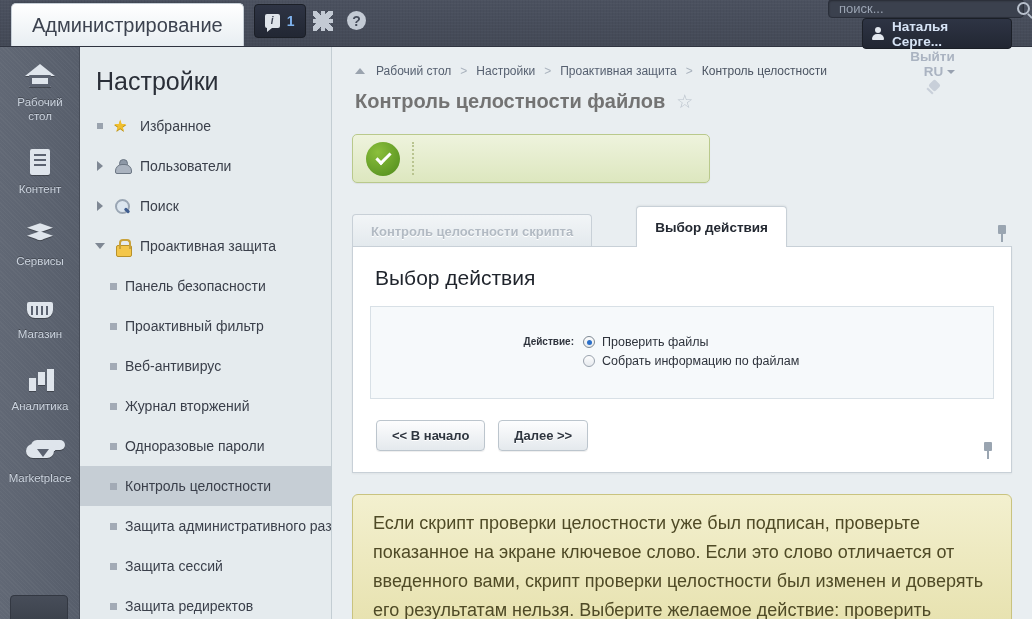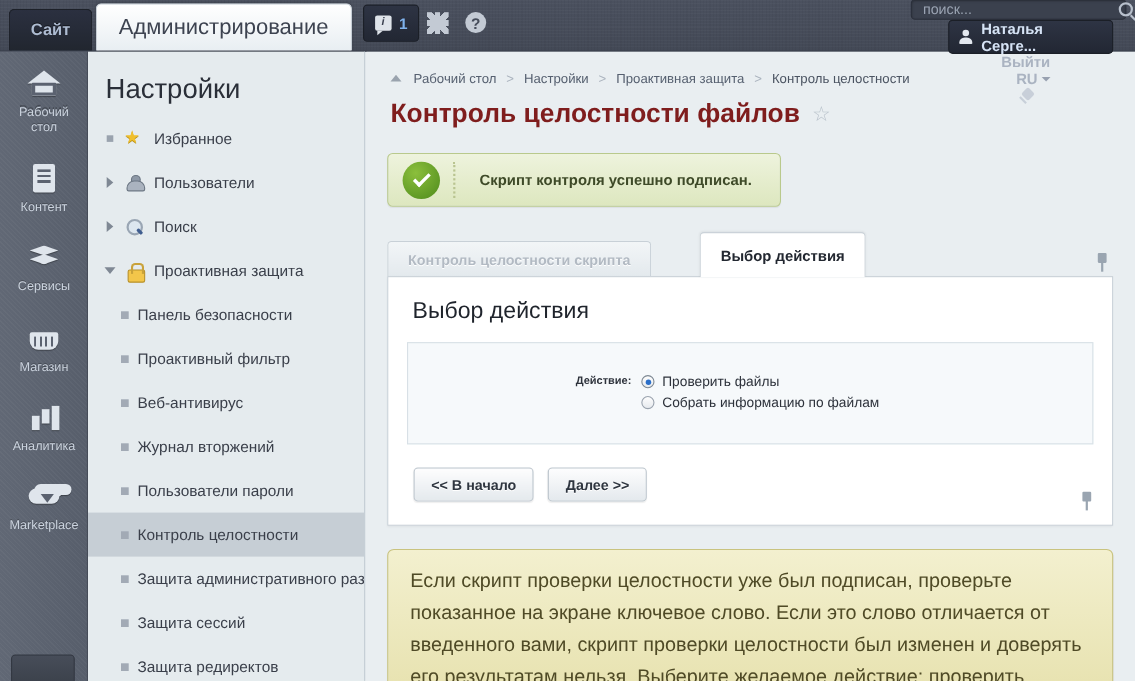--- a/index.html
+++ b/index.html
@@ -219,21 +219,21 @@
     font-size: 12px; color:#5c6572;
   }
   .crumb-up{ width:0;height:0;border-left:5px solid transparent;border-right:5px solid transparent;
      border-bottom:6px solid #9aa3ae; margin-right:2px;}
   .crumb{ color:#566070; }
   .crumb-sep{ color:#a9b2bd; font-size:12px; }
   .crumb.last{ color:#4b5462; }
   .page-h{
     display:flex; align-items:center; gap:11px; padding: 12px 0 0 22px;
   }
-  .page-h h1{ margin:0; font-size:24px; font-weight:bold; color:#7f1d1d; }
+  .page-h h1{ margin:0; font-size:20px; font-weight:bold; color:#737373; }
   .star-out{ color:#b9c2cb; font-size:19px; }
 
   .okmsg{
     margin: 21px 0 0 19px; width: 358px; height: 49px;
     border:1px solid #b9c98c; border-radius:5px;
     background: linear-gradient(180deg,#eef3dd 0%,#dde7bf 100%);
     display:flex; align-items:center;
     box-shadow: 0 1px 1px rgba(0,0,0,.06);
   }
   .ok-circ{
@@ -308,21 +308,20 @@
     padding: 14px 20px 16px;
     font-size:18px; color:#4f4a26; line-height:1.62;
     box-shadow: 0 1px 1px rgba(0,0,0,.06);
   }
 </style>
 </head>
 <body>
 
 <div class="topbar">
   <div class="tabs-left">
-    <div class="site-tab">Сайт</div>
     <div class="admin-tab">Администрирование</div>
   </div>
 
   <div class="hdr-icons">
     <div class="notif-btn">
       <span class="ico-bubble">i</span>
       <span class="notif-count">1</span>
     </div>
     <div class="hdr-glyph">
       <span class="gear-g"></span>
@@ -422,21 +421,21 @@
   <div class="nav-row sub">
     <span class="nav-dot"></span>
     <span>Веб-антивирус</span>
   </div>
   <div class="nav-row sub">
     <span class="nav-dot"></span>
     <span>Журнал вторжений</span>
   </div>
   <div class="nav-row sub">
     <span class="nav-dot"></span>
-    <span>Пользователи пароли</span>
+    <span>Одноразовые пароли</span>
   </div>
   <div class="nav-row sub selected">
     <span class="nav-dot"></span>
     <span>Контроль целостности</span>
   </div>
   <div class="nav-row sub">
     <span class="nav-dot"></span>
     <span>Защита административного раздела</span>
   </div>
   <div class="nav-row sub">
@@ -465,21 +464,20 @@
   <div class="page-h">
     <h1>Контроль целостности файлов</h1>
     <span class="star-out">☆</span>
   </div>
 
   <div class="okmsg">
     <span class="ok-circ">
         <span class="ok-check"></span>
       </span>
     <span class="ok-div"></span>
-    <span class="ok-text">Скрипт контроля успешно подписан.</span>
   </div>
 
   <div class="tabstrip">
     <div class="tab disabled">Контроль целостности скрипта</div>
     <div class="tab active">Выбор действия</div>
     <span class="pin-small pin-tabstrip"></span>
   </div>
 
   <div class="panel">
     <h2>Выбор действия</h2>

